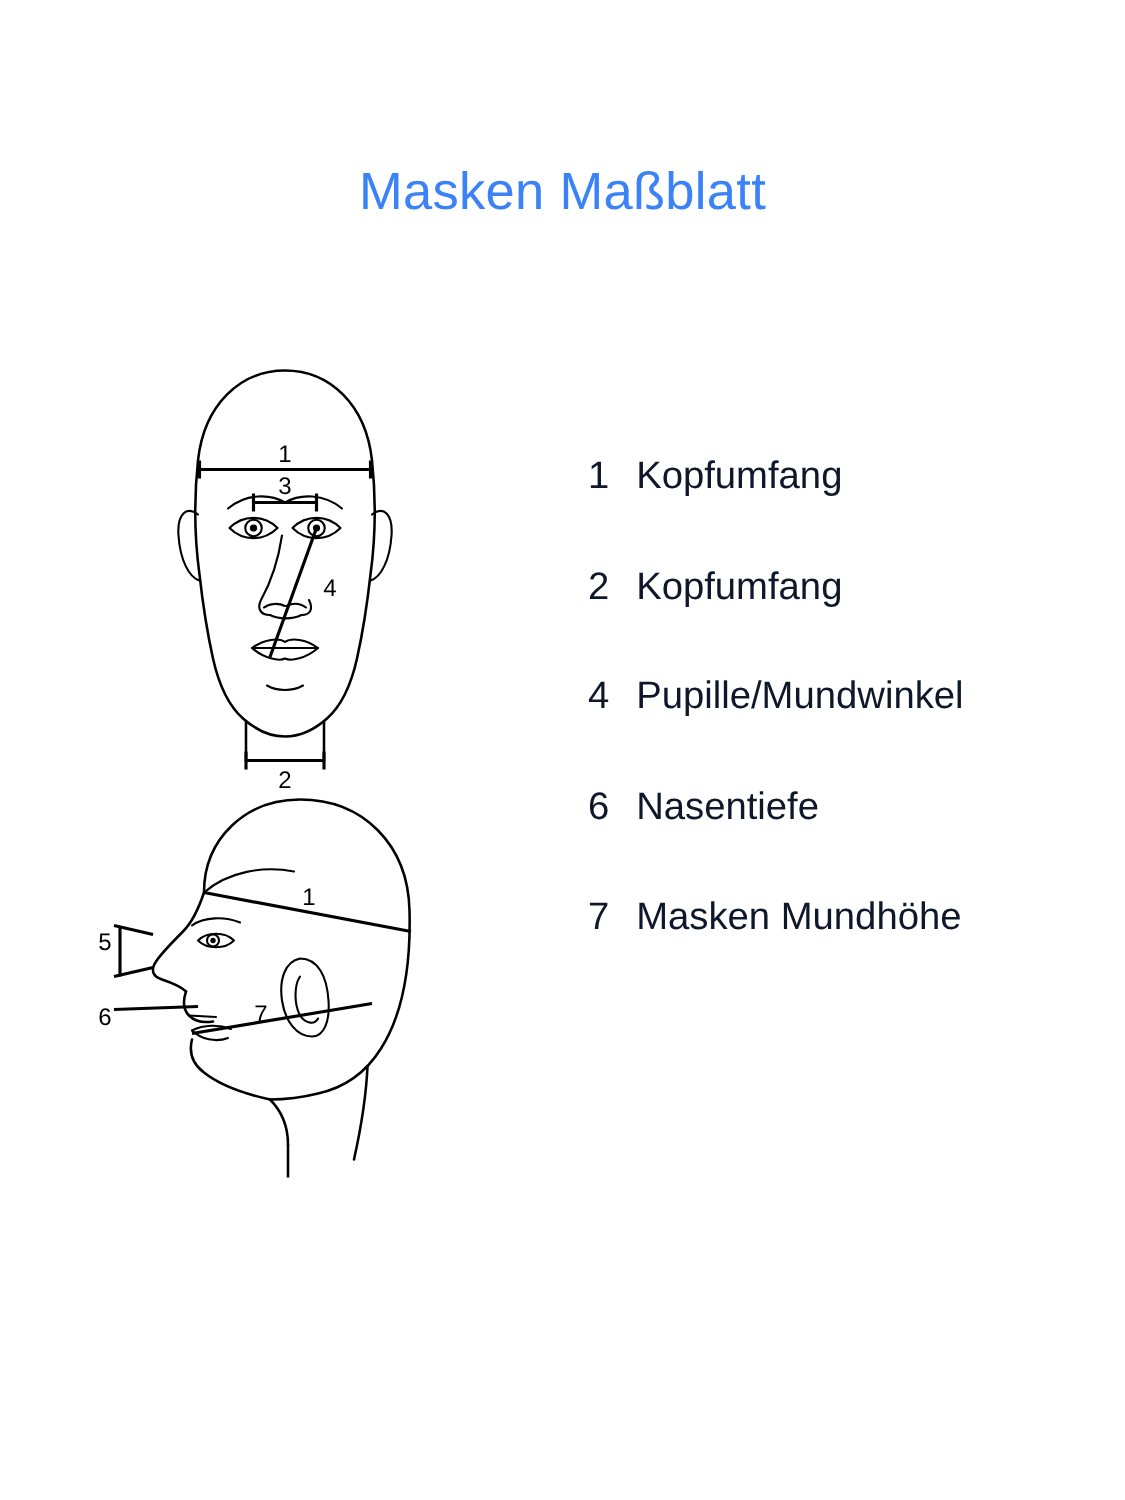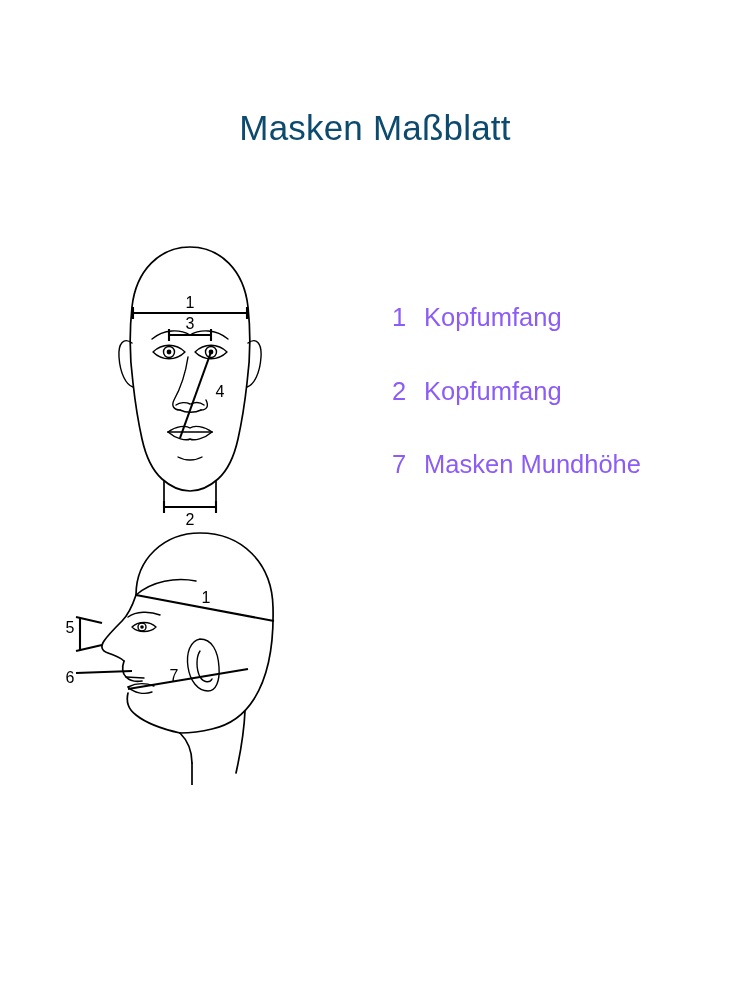--- a/index.html
+++ b/index.html
@@ -26,41 +26,41 @@
   }
   .title {
     position: absolute;
     left: 0;
     top: 108px;
     width: 750px;
     text-align: center;
     font-size: 35px;
     font-weight: 400;
     letter-spacing: 0.2px;
-    color: #0c4a6e;
+    color: #3b82f6;
   }
   .figures {
     position: absolute;
     left: 40px;
     top: 225px;
     width: 330px;
     height: 560px;
   }
   .legend {
     position: absolute;
     left: 392px;
     top: 305px;
     width: 330px;
   }
   .legend-item {
     font-size: 25.5px;
     line-height: 1;
     margin-bottom: 48px;
     white-space: nowrap;
-    color: #8b5cf6;
+    color: #0f172a;
   }
   .legend-item .num {
     display: inline-block;
     min-width: 25px;
   }
   svg { display: block; }
   .ln {
     fill: none;
     stroke: #000000;
     stroke-width: 1.7;
@@ -237,18 +237,26 @@
   <div class="legend">
     <div class="legend-item">
       <span class="num">1</span>
       <span>Kopfumfang</span>
     </div>
     <div class="legend-item">
       <span class="num">2</span>
       <span>Kopfumfang</span>
     </div>
     <div class="legend-item">
+      <span class="num">4</span>
+      <span>Pupille/Mundwinkel</span>
+    </div>
+    <div class="legend-item">
+      <span class="num">6</span>
+      <span>Nasentiefe</span>
+    </div>
+    <div class="legend-item">
       <span class="num">7</span>
       <span>Masken Mundhöhe</span>
     </div>
   </div>
 
 </div>
 
 </body></html>

